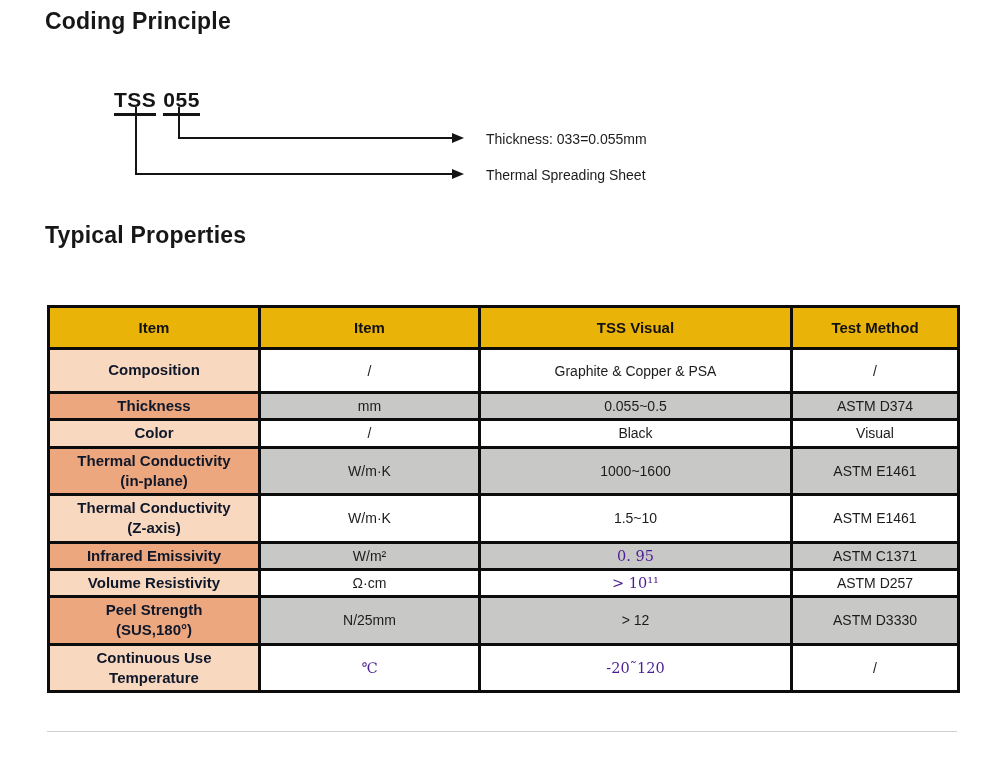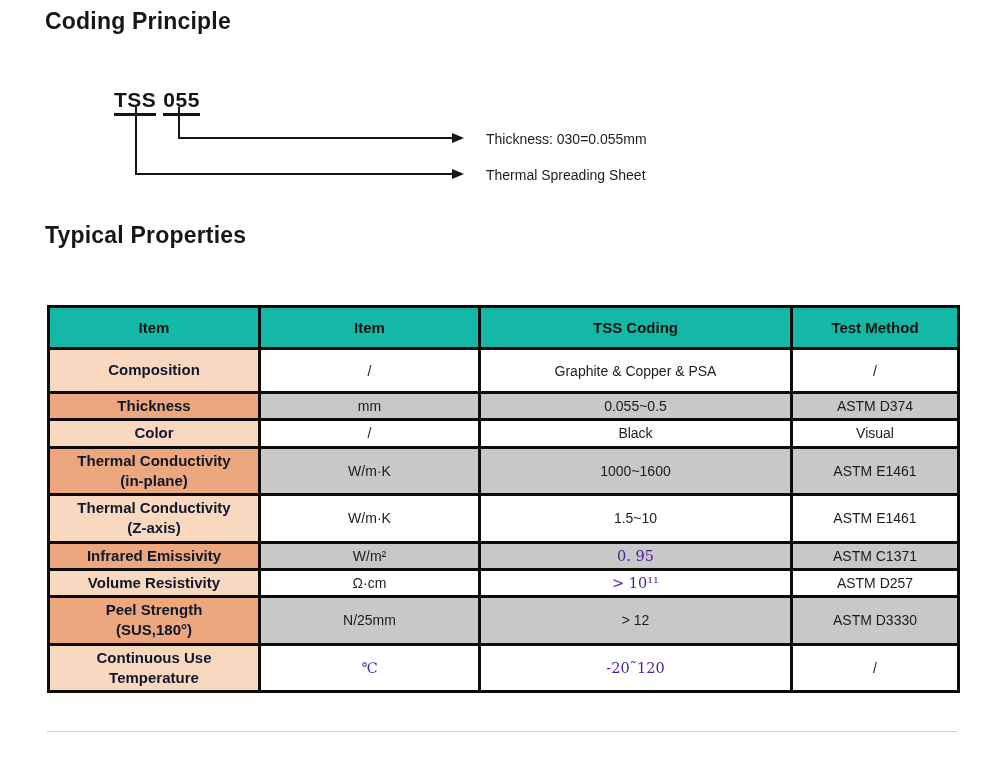--- a/index.html
+++ b/index.html
@@ -70,21 +70,21 @@
   table.props col.c-method { width: 167px; }
 
   table.props th, table.props td {
     border: 3px solid #0c0c0c;
     text-align: center;
     vertical-align: middle;
     padding: 2px 4px;
     box-sizing: border-box;
   }
   table.props thead th {
-    background: #14b8a6;
+    background: #eab308;
     font-size: 15px;
     font-weight: 700;
     color: #121212;
     height: 42px;
   }
   td.item {
     font-size: 15px;
     font-weight: 700;
     color: #0f172a;
     white-space: pre-line;
@@ -124,37 +124,37 @@
 
   <div class="code-label"><span class="seg">TSS</span><span class="gap"></span><span class="seg">055</span></div>
 
   <svg class="diagram-svg" viewBox="0 0 500 200" xmlns="http://www.w3.org/2000/svg">
     <path d="M179,107 L179,138 L452,138" fill="none" stroke="#141414" stroke-width="2"></path>
     <polygon points="452,133 452,143 464,138" fill="#141414"></polygon>
     <path d="M136,107 L136,174 L452,174" fill="none" stroke="#141414" stroke-width="2"></path>
     <polygon points="452,169 452,179 464,174" fill="#141414"></polygon>
   </svg>
 
-  <div class="arrow-label thickness">Thickness: 030=0.055mm</div>
+  <div class="arrow-label thickness">Thickness: 033=0.055mm</div>
   <div class="arrow-label sheet">Thermal Spreading Sheet</div>
 
   <div class="h1 typical">Typical Properties</div>
 
   <table class="props">
     <colgroup>
       <col class="c-item">
         <col class="c-unit">
         <col class="c-series">
         <col class="c-method">
     </colgroup>
     <thead>
       <tr>
         <th>Item</th>
         <th>Item</th>
-        <th>TSS Coding</th>
+        <th>TSS Visual</th>
         <th>Test Method</th>
       </tr>
     </thead>
     <tbody>
       <tr class="tone-light h-tall">
         <td class="item">Composition</td>
         <td class="cell">/</td>
         <td class="cell">Graphite &amp; Copper &amp; PSA</td>
         <td class="cell">/</td>
       </tr>

